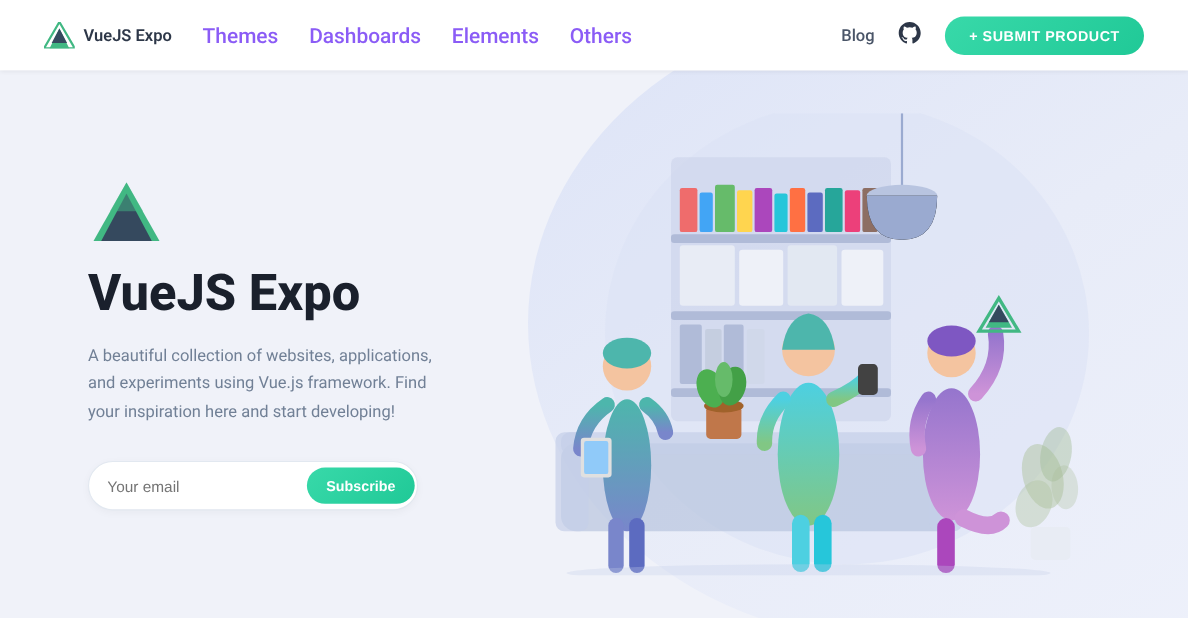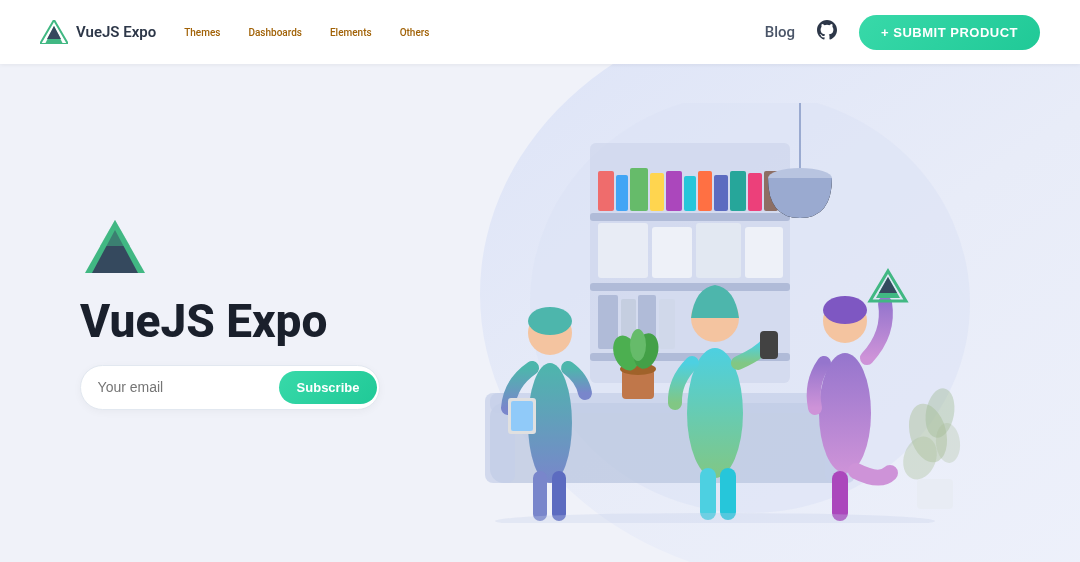--- a/index.html
+++ b/index.html
@@ -35,22 +35,22 @@
       font-weight: 600;
       color: #2d3748;
     }
     .nav-links {
       display: flex;
       align-items: center;
       gap: 28px;
       margin-left: 28px;
     }
     .nav-link {
-      font-size: 10px;
-      color: #a16207;
+      font-size: 19px;
+      color: #8b5cf6;
       text-decoration: none;
       cursor: pointer;
       font-weight: 500;
     }
     .nav-right {
       margin-left: auto;
       display: flex;
       align-items: center;
       gap: 20px;
     }
@@ -205,20 +205,21 @@
   <div class="hero-left">
     
     <svg class="vue-logo" viewBox="0 0 70 60">
       <polygon points="35,0 70,60 0,60" fill="none"></polygon>
       <polygon points="35,4 65,57 5,57" fill="#41b883"></polygon>
       <polygon points="35,14 58,57 12,57" fill="#35495e"></polygon>
       <polygon points="35,4 50,30 20,30" fill="#41b883" opacity="0.5"></polygon>
     </svg>
 
     <h1 class="hero-title">VueJS Expo</h1>
+    <p class="hero-desc">A beautiful collection of websites, applications, and experiments using Vue.js framework. Find your inspiration here and start developing!</p>
 
     <div class="email-form">
       <input class="email-input" type="email" placeholder="Your email" style="">
       <button class="subscribe-btn">Subscribe</button>
     </div>
   </div>
 
   <div class="hero-right">
 
     <svg width="540" height="420" viewBox="0 0 540 420">

